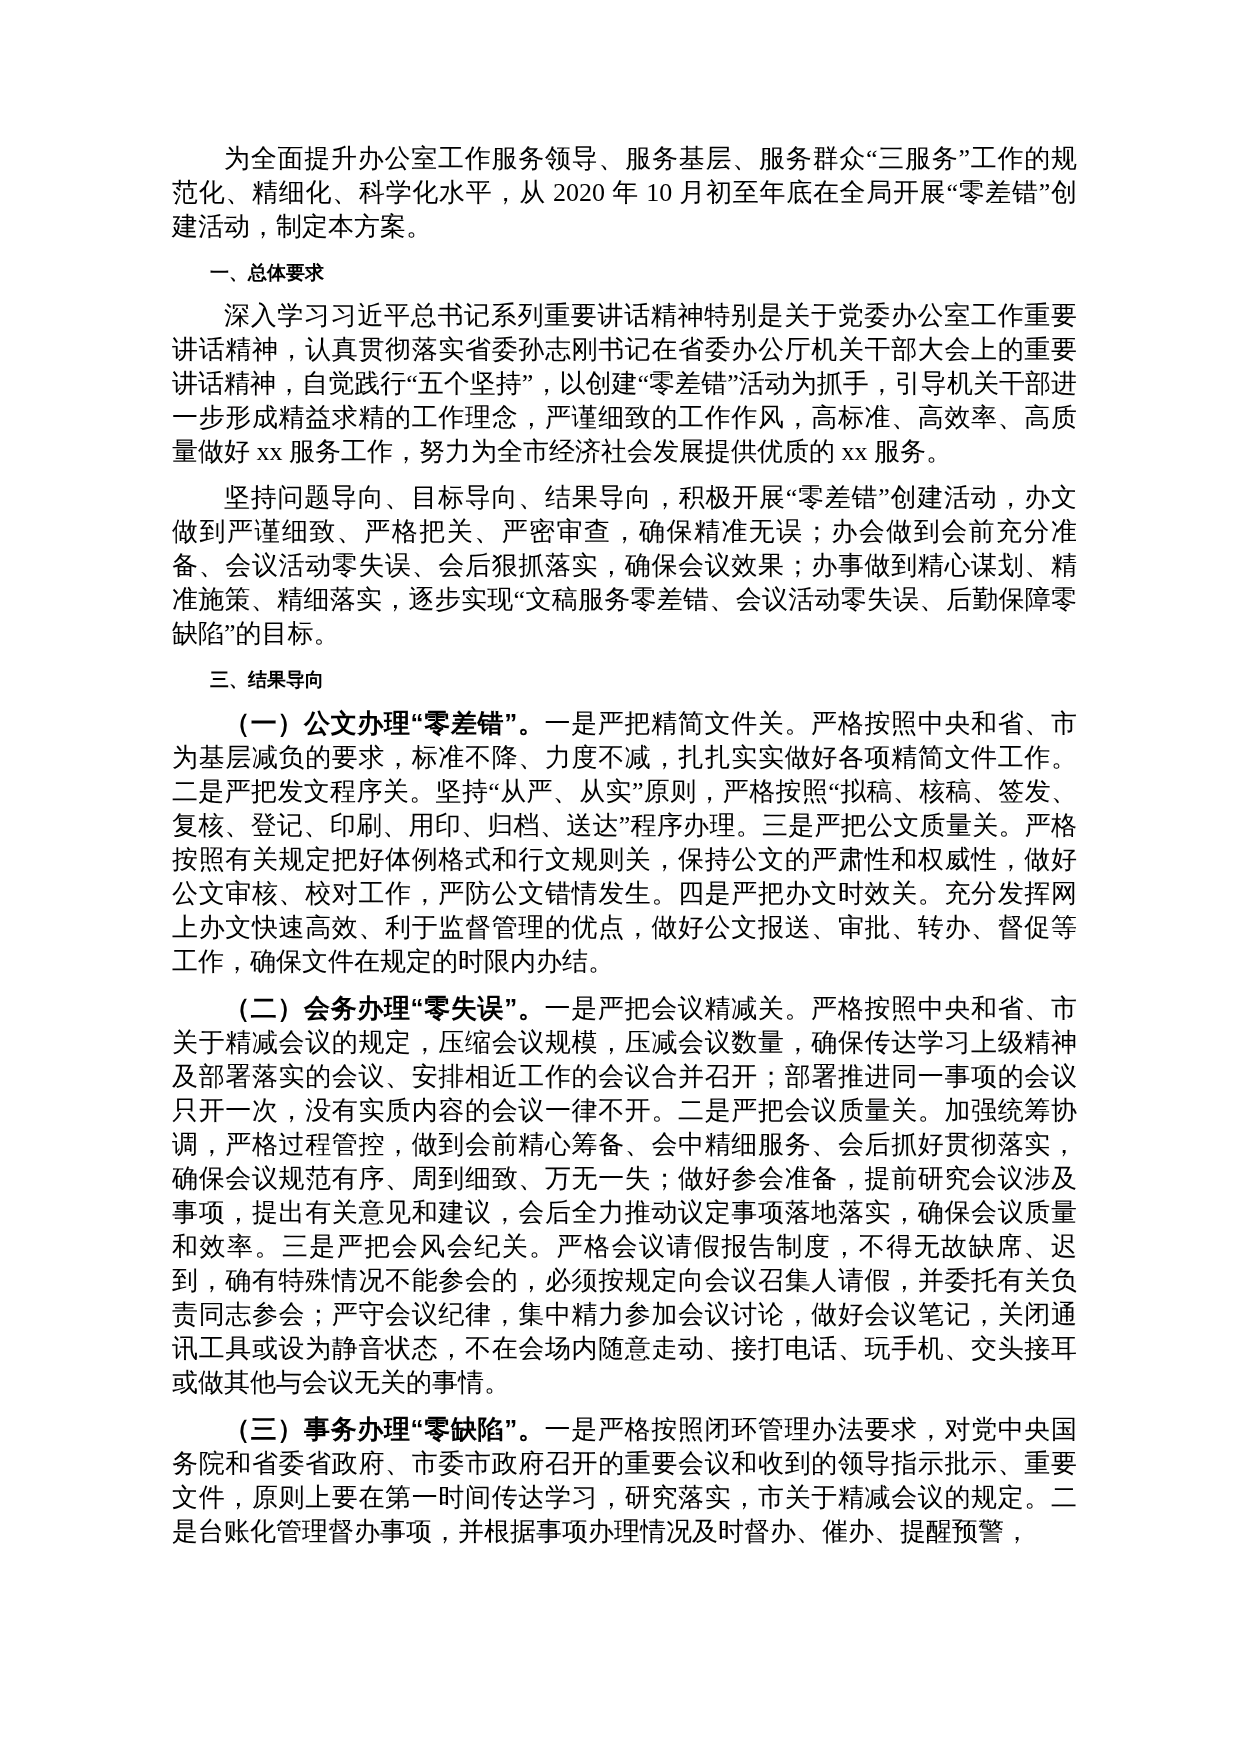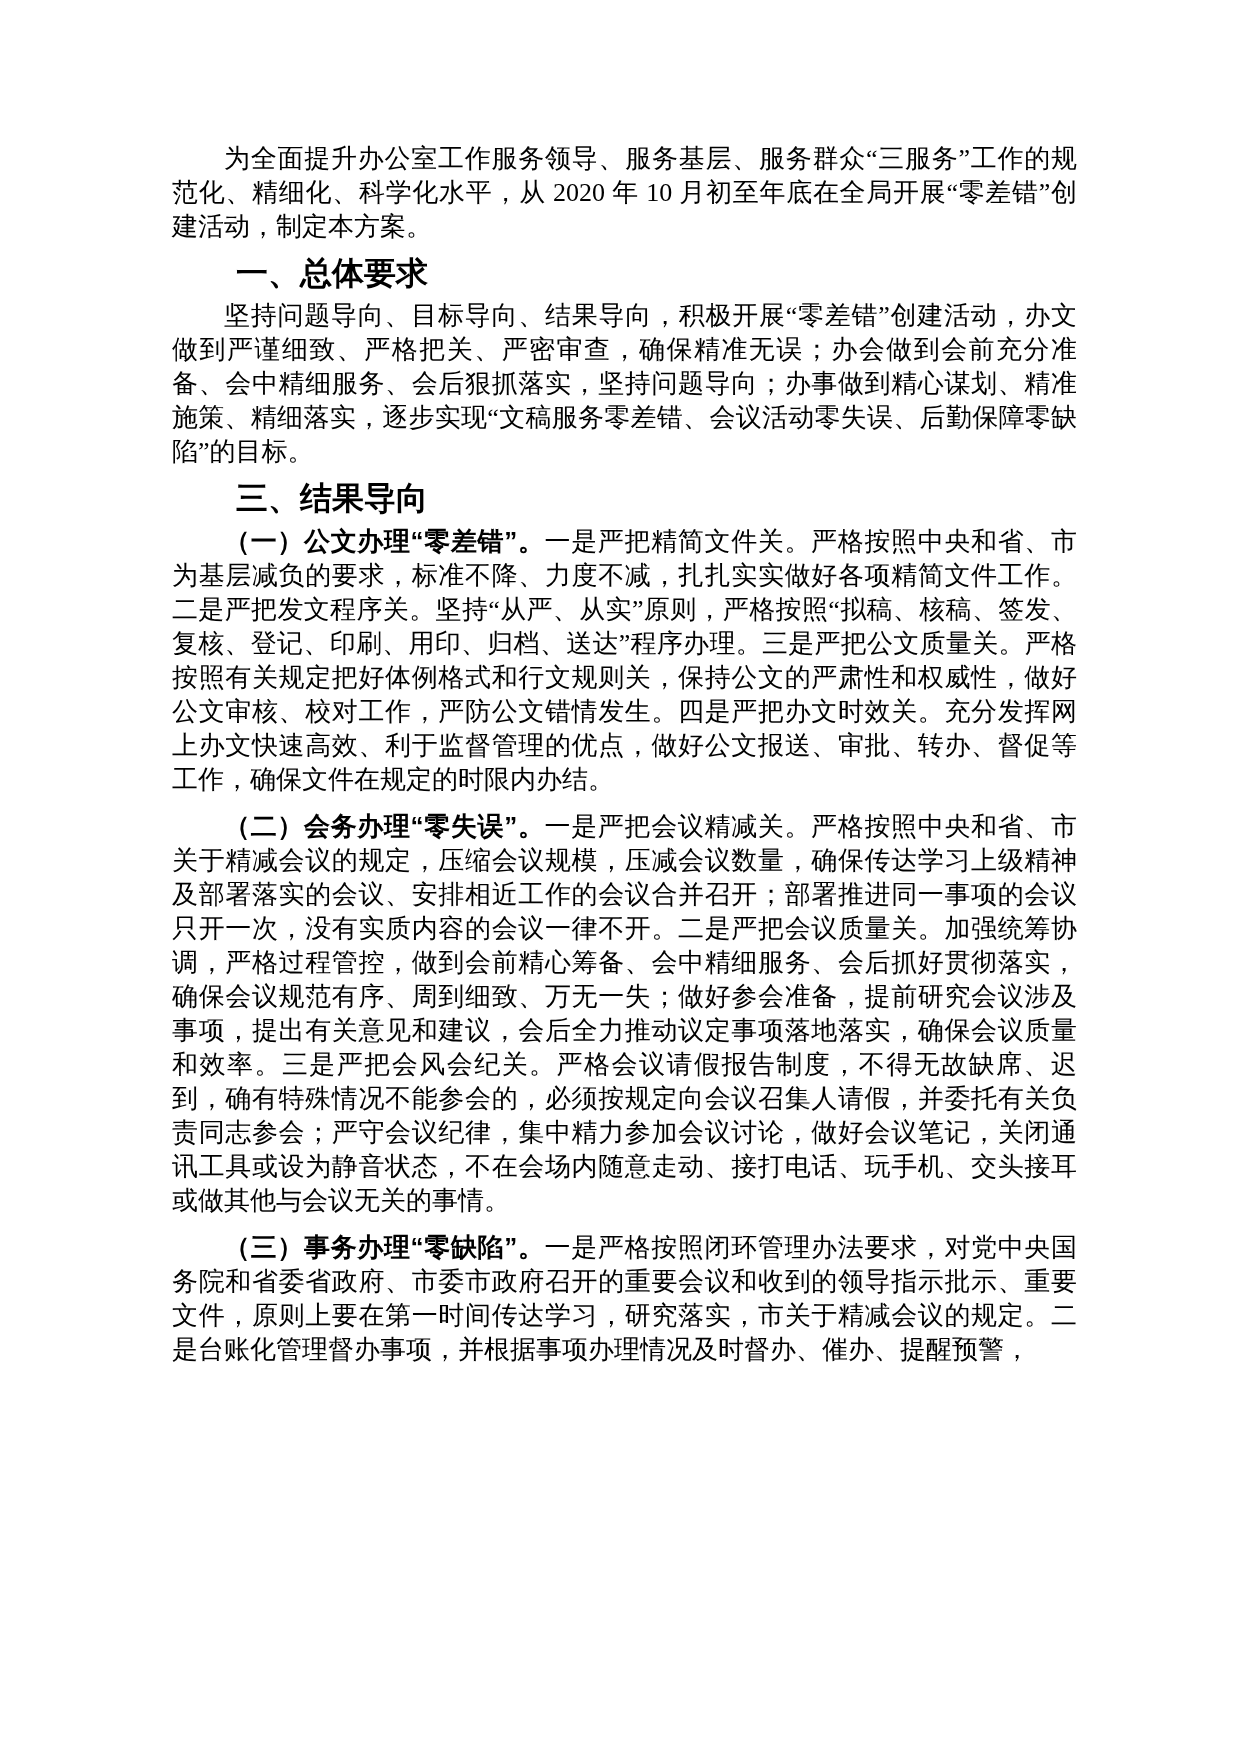--- a/index.html
+++ b/index.html
@@ -23,21 +23,21 @@
   .para {
     margin: 0 0 12px 0;
     text-align: justify;
     text-justify: inter-ideograph;
     text-indent: 2em;
     word-break: break-all;
   }
   .heading {
     font-family: "Liberation Sans", "DejaVu Sans", sans-serif;
     font-weight: bold;
-    font-size: 32px;
+    font-size: 19px;
     line-height: 34px;
     margin: 10px 0 9px 0;
     text-indent: 2em;
   }
   .lead {
     font-family: "Liberation Sans", "DejaVu Sans", sans-serif;
     font-weight: bold;
     margin-top: 48px;
   }
 </style>
@@ -45,24 +45,27 @@
 <body>
 
 <div class="page">
 
   <p class="para">
     <span>为全面提升办公室工作服务领导、服务基层、服务群众“三服务”工作的规范化、精细化、科学化水平，从 2020 年 10 月初至年底在全局开展“零差错”创建活动，制定本方案。</span>
   </p>
 
   <h2 class="heading">一、总体要求</h2>
 
+  <p class="para">
+    <span>深入学习习近平总书记系列重要讲话精神特别是关于党委办公室工作重要讲话精神，认真贯彻落实省委孙志刚书记在省委办公厅机关干部大会上的重要讲话精神，自觉践行“五个坚持”，以创建“零差错”活动为抓手，引导机关干部进一步形成精益求精的工作理念，严谨细致的工作作风，高标准、高效率、高质量做好 xx 服务工作，努力为全市经济社会发展提供优质的 xx 服务。</span>
+  </p>
 
 
   <p class="para">
-    <span>坚持问题导向、目标导向、结果导向，积极开展“零差错”创建活动，办文做到严谨细致、严格把关、严密审查，确保精准无误；办会做到会前充分准备、会中精细服务、会后狠抓落实，坚持问题导向；办事做到精心谋划、精准施策、精细落实，逐步实现“文稿服务零差错、会议活动零失误、后勤保障零缺陷”的目标。</span>
+    <span>坚持问题导向、目标导向、结果导向，积极开展“零差错”创建活动，办文做到严谨细致、严格把关、严密审查，确保精准无误；办会做到会前充分准备、会议活动零失误、会后狠抓落实，确保会议效果；办事做到精心谋划、精准施策、精细落实，逐步实现“文稿服务零差错、会议活动零失误、后勤保障零缺陷”的目标。</span>
   </p>
 
   <h2 class="heading">三、结果导向</h2>
 
   <p class="para">
     <strong class="lead">（一）公文办理“零差错”。</strong><span>一是严把精简文件关。严格按照中央和省、市为基层减负的要求，标准不降、力度不减，扎扎实实做好各项精简文件工作。二是严把发文程序关。坚持“从严、从实”原则，严格按照“拟稿、核稿、签发、复核、登记、印刷、用印、归档、送达”程序办理。三是严把公文质量关。严格按照有关规定把好体例格式和行文规则关，保持公文的严肃性和权威性，做好公文审核、校对工作，严防公文错情发生。四是严把办文时效关。充分发挥网上办文快速高效、利于监督管理的优点，做好公文报送、审批、转办、督促等工作，确保文件在规定的时限内办结。</span>
   </p>
 
   <p class="para">
     <strong class="lead">（二）会务办理“零失误”。</strong><span>一是严把会议精减关。严格按照中央和省、市关于精减会议的规定，压缩会议规模，压减会议数量，确保传达学习上级精神及部署落实的会议、安排相近工作的会议合并召开；部署推进同一事项的会议只开一次，没有实质内容的会议一律不开。二是严把会议质量关。加强统筹协调，严格过程管控，做到会前精心筹备、会中精细服务、会后抓好贯彻落实，确保会议规范有序、周到细致、万无一失；做好参会准备，提前研究会议涉及事项，提出有关意见和建议，会后全力推动议定事项落地落实，确保会议质量和效率。三是严把会风会纪关。严格会议请假报告制度，不得无故缺席、迟到，确有特殊情况不能参会的，必须按规定向会议召集人请假，并委托有关负责同志参会；严守会议纪律，集中精力参加会议讨论，做好会议笔记，关闭通讯工具或设为静音状态，不在会场内随意走动、接打电话、玩手机、交头接耳或做其他与会议无关的事情。</span>

